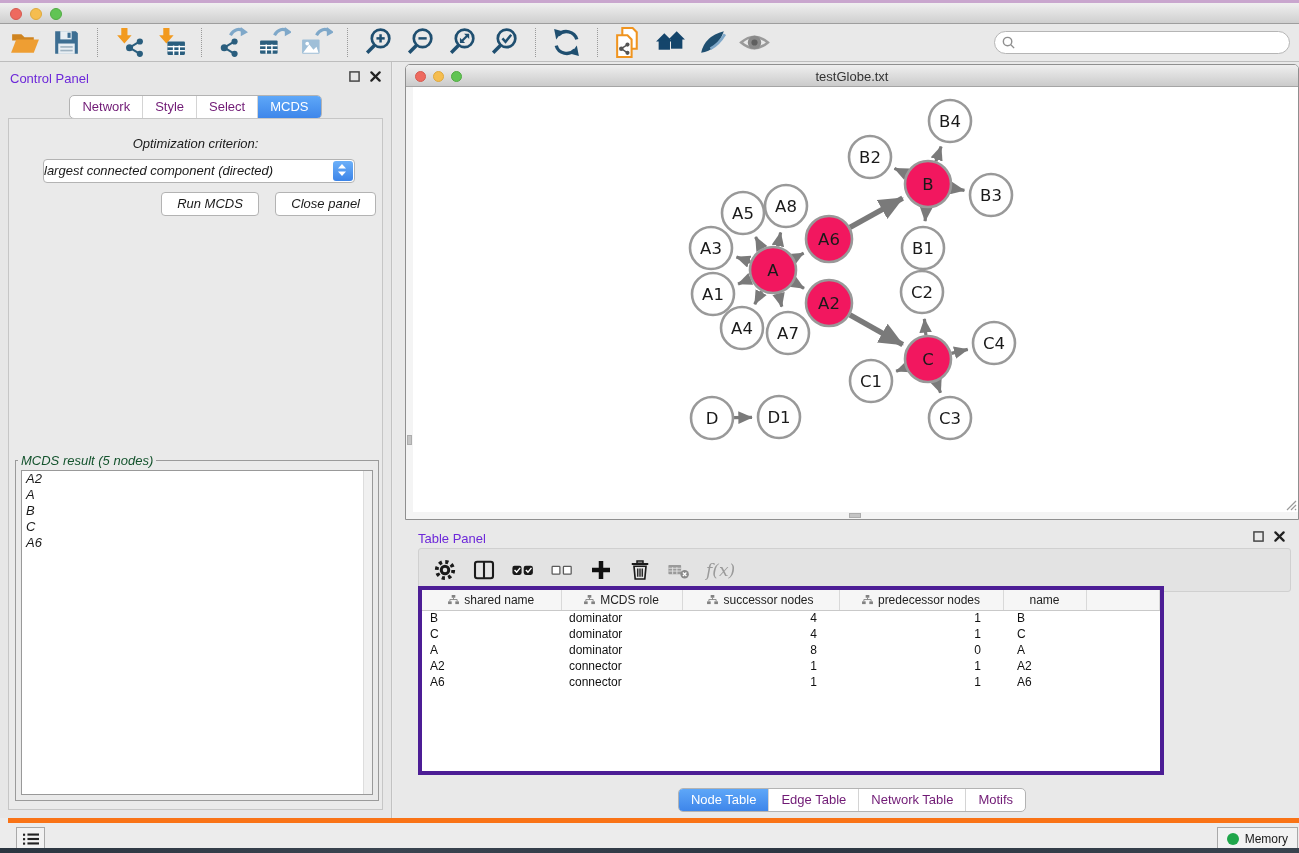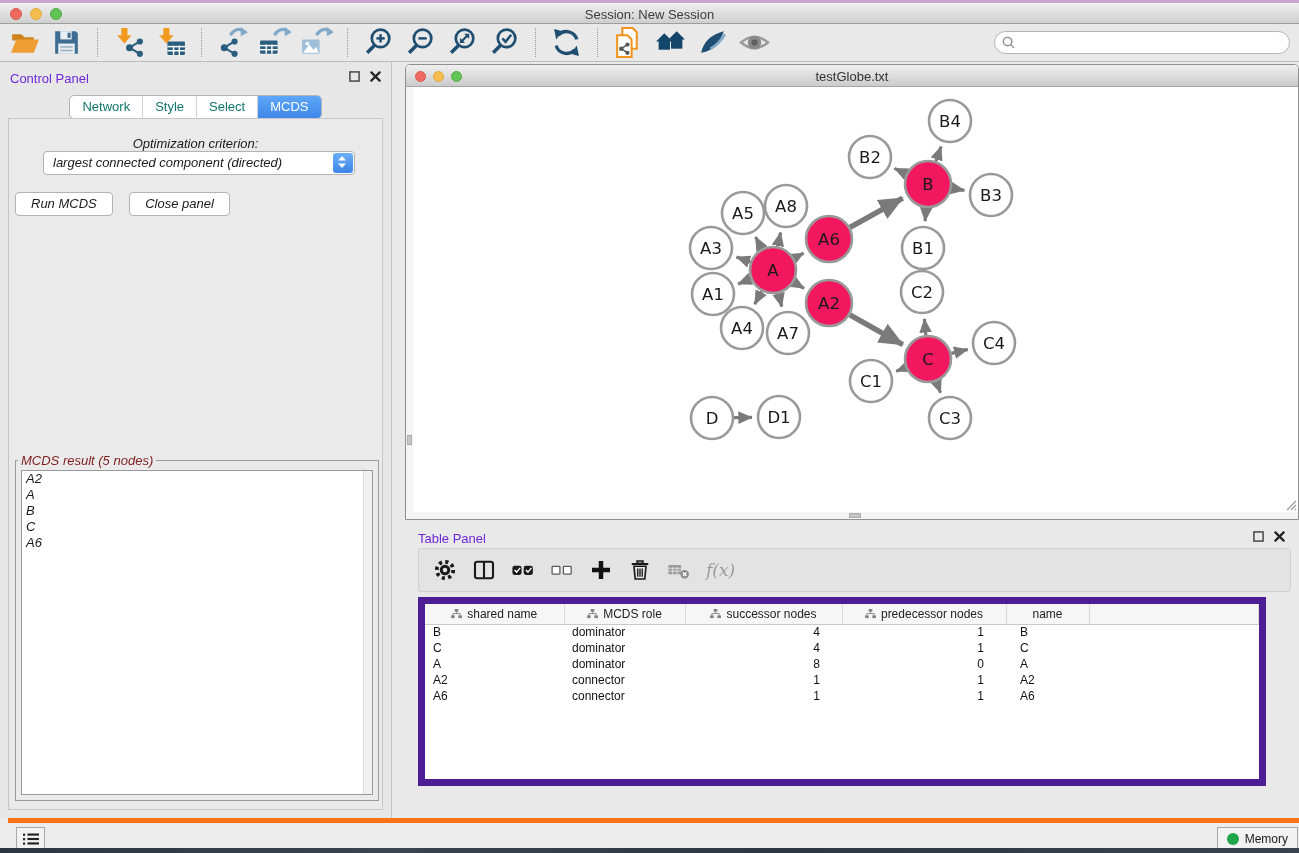--- a/index.html
+++ b/index.html
@@ -27,39 +27,39 @@
   #search-wrap svg { position:absolute; left:7px; top:4px; }
 
   
   #control-panel { position:absolute; left:0; top:62px; width:392px; height:756px; background:#e7e7e7;
     border-right:1px solid #c2c2c2; }
   .panel-head { position:relative; height:26px; }
   .panel-head .ph-title { position:absolute; left:10px; top:9px; font-size:13px; color:#6d28d9; }
   .ph-icons { position:absolute; right:10px; top:9px; display:flex; gap:10px; align-items:center; }
 
   .seg { display:inline-flex; background:#fff; border:1px solid #b3b3b3; border-radius:5px; overflow:hidden; }
-  .seg-item { padding:3px 12px 4px; font-size:13px; color:#0f766e; border-left:1px solid #d4d4d4; white-space:nowrap; }
+  .seg-item { padding:3px 12px 4px; font-size:13px; color:#701a75; border-left:1px solid #d4d4d4; white-space:nowrap; }
   .seg-item:first-child { border-left:none; }
   .seg-item.selected { background:linear-gradient(#5ea7f8,#3e86ea); color:#fff; }
   #cp-tabs-wrap { position:absolute; left:0; top:33px; width:100%; text-align:center; }
 
   #cp-inner { position:absolute; left:8px; top:56px; right:8px; bottom:8px; background:#eaeaea;
     border:1px solid #c6c6c6;font-style:italic; }
   #opt-label { position:absolute; left:0; right:0; top:17px; text-align:center; font-size:13px; }
-  #opt-select { position:absolute; left:34px; top:32px; width:312px; height:24px; background:#fff;
-    border:1px solid #b3b3b3; border-radius:4px; font-size:13px; line-height:22px; padding-left:9px; }
+  #opt-select { position:absolute; left:34px; top:40px; width:312px; height:24px; background:#fff;
+    border:1px solid #b3b3b3; border-radius:4px; font-size:13px; line-height:22px; }
   #opt-select .stepper { position:absolute; right:1px; top:1px; width:20px; height:20px; border-radius:3px;
     background:linear-gradient(#6cb0f9,#3c84e8); }
-  #run-row { position:absolute; left:0; right:0; top:73px; text-align:left; }
+  #run-row { position:absolute; left:0; right:0; top:73px; text-align:right; }
   .btn { display:inline-block; background:#fff; border:1px solid #b3b3b3; border-radius:4px;
     font-size:13px; padding:3px 15px 4px; margin:0 6px; }
 
   #mcds-fieldset { position:absolute; left:6px; top:334px; right:3px; bottom:8px;
     border:1px solid #9a9a9a; background:#eaeaea; }
-  #mcds-fieldset legend { font-size:13px; padding:0 3px; margin-left:2px; color:#7f1d1d; }
+  #mcds-fieldset legend { font-size:13px; padding:0 3px; margin-left:2px; color:#14532d; }
   #mcds-list { position:absolute; left:5px; top:2px; right:5px; bottom:5px; background:#fff;
     border:1px solid #999; overflow:hidden; }
   #mcds-list .scroll-track { position:absolute; right:0; top:0; width:9px; bottom:0; background:#f0f0f0;
     border-left:1px solid #ddd; }
   .mcds-item { font-size:13px; line-height:16px; padding-left:4px; }
 
   
   #right-region { position:absolute; left:393px; top:62px; width:906px; height:756px; background:#e9e9e9; }
 
   
@@ -78,22 +78,22 @@
   #net-bottom-thumb { position:absolute; left:443px; top:1px; width:12px; height:5px; background:#c4c4c4; border:1px solid #adadad; }
   #net-resize-grip { position:absolute; right:1px; bottom:8px; }
 
   
   #table-panel { position:absolute; left:12px; top:460px; width:894px; height:296px; }
   #tp-toolbar { position:absolute; left:13px; top:26px; width:873px; height:44px; background:#e3e3e3;
     border:1px solid #d0d0d0; border-radius:3px; display:flex; align-items:center; gap:15px; padding-left:14px; }
   .tpi { width:24px; height:24px; flex:0 0 auto; }
   .fx { font-family:"DejaVu Serif", serif; font-style:italic; font-size:17px; color:#9a9a9a; }
 
-  #tp-table-wrap { position:absolute; left:13px; top:75px; width:848px; height:189px; background:#fff;
-    border:7px solid #4c1d95; overflow:hidden; }
+  #tp-table-wrap { position:absolute; left:13px; top:64px; width:746px; height:189px; background:#fff;
+    border:4px solid #4c1d95; overflow:hidden; }
   table { border-collapse:collapse; table-layout:fixed; width:100%; }
   thead th { height:20px; background:#f6f6f6; border-bottom:1px solid #c9c9c9; border-right:1px solid #d9d9d9;
     font-weight:normal; font-size:12px; color:#222; }
   thead th .hcell { display:flex; align-items:center; justify-content:center; gap:5px; }
   tbody td { height:16px; font-size:12px; color:#111; white-space:nowrap; overflow:hidden; }
   td.al { text-align:left; padding-left:8px; }
   td.ar { text-align:right; padding-right:22px; }
   td.name-col { padding-left:14px; }
 
   #tp-tabs-wrap { position:absolute; left:0; width:100%; top:266px; text-align:center; }
@@ -113,21 +113,20 @@
 </style>
 </head>
 <body>
 
 <div id="titlebar">
   <div class="lights">
     <div class="light r"></div>
     <div class="light y"></div>
     <div class="light g"></div>
   </div>
-  <div class="title">Session: New Session</div>
 </div>
 
 <div id="toolbar">
   <svg class="tbi" viewBox="0 0 32 32">
     <path d="M4 8 h9 l3 3 h9 v3 h-21 z" fill="#cf8420"></path>
     <path d="M3 26 L8 13 H30 L25 26 Z" fill="#EE9E33"></path>
   </svg>
   <svg class="tbi" viewBox="0 0 32 32">
     <path d="M5 5 h20 l2 2 v20 h-22 z" fill="#3D6E92"></path>
     <rect x="10" y="5" width="11" height="8" fill="#e8eef3"></rect>
@@ -647,20 +646,26 @@
               <td class="al">connector</td>
               <td class="ar">1</td>
               <td class="ar">1</td>
               <td class="al name-col">A6</td>
               <td></td>
             </tr>
           </tbody>
       </table>
     </div>
 
+    <div id="tp-tabs-wrap"><div class="seg" id="tp-tabs">
+          <div class="seg-item selected">Node Table</div>
+          <div class="seg-item">Edge Table</div>
+          <div class="seg-item">Network Table</div>
+          <div class="seg-item">Motifs</div>
+        </div></div>
   </div>
 </div>
 
 <div id="status-bar">
   <div id="list-btn">
     <svg width="18" height="16" viewBox="0 0 20 18">
       <g stroke="#222" stroke-width="2.4">
           <line x1="6" y1="4" x2="19" y2="4"></line>
           <line x1="6" y1="9" x2="19" y2="9"></line>
           <line x1="6" y1="14" x2="19" y2="14"></line>

